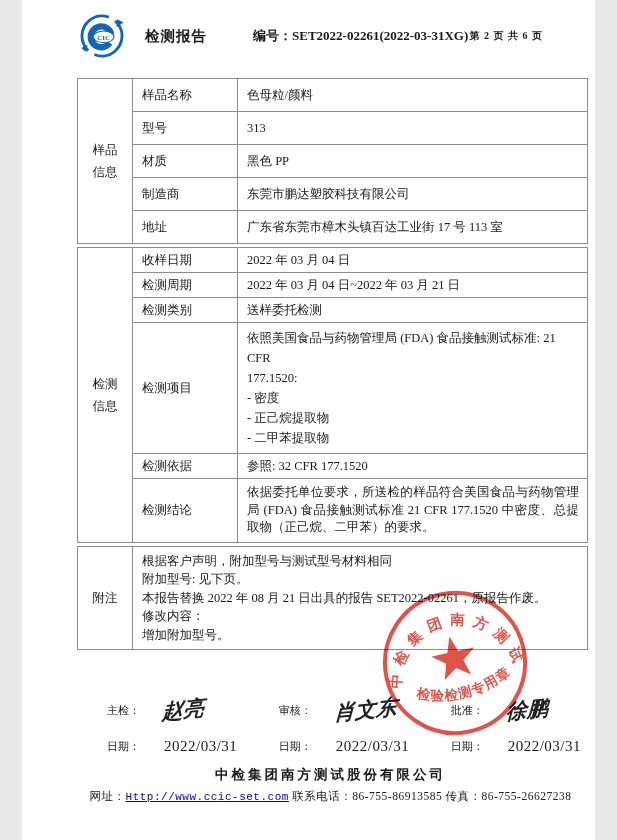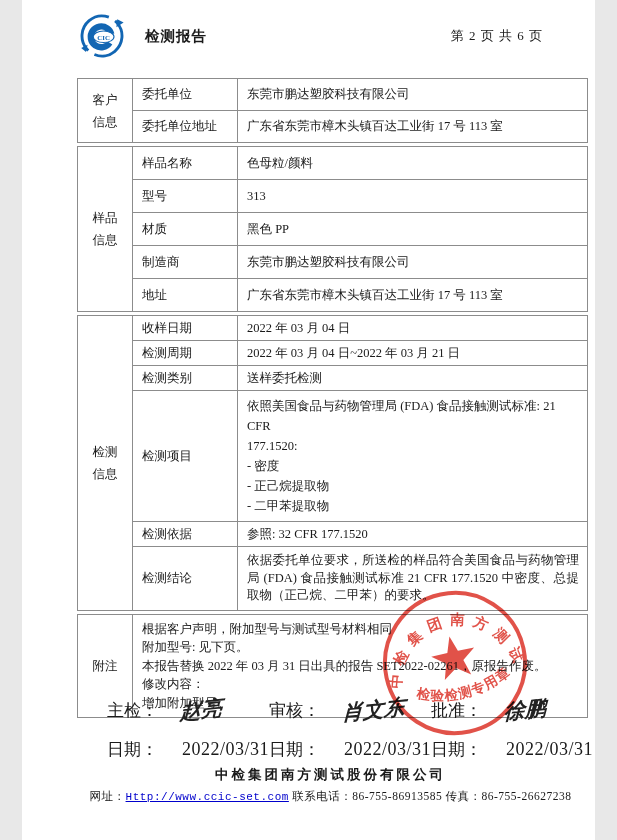--- a/index.html
+++ b/index.html
@@ -17,21 +17,21 @@
   .header {
     position:absolute; top:12px; left:55px; right:52px;
     display:flex; align-items:center;
   }
   .logo { width:50px; height:48px; flex:0 0 auto; }
   .hdr-title {
     font-weight:bold; font-size:14.5px; letter-spacing:1px;
     margin-left:18px;
   }
   .hdr-no { font-weight:bold; font-size:13px; margin-left:46px; white-space:nowrap; }
-  .hdr-page { font-weight:normal; font-size:13px; margin-left:auto; white-space:nowrap; letter-spacing:1px; }
+  .hdr-page { font-weight:bold; font-size:10px; margin-left:auto; white-space:nowrap; letter-spacing:1px; }
   
   .doc-tables { position:absolute; top:78px; left:55px; width:510px; }
   table { border-collapse:collapse; width:510px; table-layout:fixed; margin-bottom:3px; }
   td { border:1px solid #8c8c8c; font-size:12.5px; vertical-align:middle; }
   col.c1 { width:55px; } col.c2 { width:105px; } col.c3 { width:350px; }
   col.n2 { width:455px; }
   td.sec { text-align:center; line-height:22px; padding:0 13px; }
   td.lab { padding-left:9px; }
   td.val { padding-left:9px; padding-right:8px; }
   .t1 td { height:32px; }
@@ -44,27 +44,27 @@
   .t4 .line { line-height:18.5px; }
   
   .sign-area {
     position:absolute; top:690px; left:55px; width:510px;
     padding-left:30px; padding-right:6px;
     display:flex; justify-content:space-between;
   }
   .sig-col { display:flex; flex-direction:column; }
   .sig-line1 { display:flex; align-items:center; height:40px; }
   .sig-line2 { display:flex; align-items:center; margin-top:8px; }
-  .sig-label { font-size:17px; white-space:nowrap;text-align:right; }
+  .sig-label { font-size:11px; white-space:nowrap;text-align:right; }
   .sig-name {
     font-size:21px; font-weight:bold; font-style:italic;
     transform:rotate(-6deg) skewX(-8deg);
     margin-left:22px; white-space:nowrap; color:#222;
   }
-  .sig-date { font-size:18px; margin-left:24px; letter-spacing:.5px; }
+  .sig-date { font-size:15px; margin-left:24px; letter-spacing:.5px; }
   
   .stamp {
     position:absolute; left:358px; top:588px;
     width:150px; height:150px;
     mix-blend-mode:multiply; opacity:.88;
     z-index:5;
   }
   
   .footer { position:absolute; top:766px; left:0; width:617px; text-align:center; }
   .ftr-company { font-weight:bold; font-size:13.5px; letter-spacing:3px; }
@@ -85,43 +85,26 @@
       <svg viewBox="0 0 60 60" width="50" height="48">
         <circle cx="30" cy="30" r="25" fill="none" stroke="#1266b3" stroke-width="3.6" stroke-dasharray="66 9 68 9" transform="rotate(-40 30 30)"></circle>
         <polygon points="49,9 57,13 48,19" fill="#1266b3"></polygon>
         <polygon points="10,50 4,45 12,41" fill="#1266b3"></polygon>
         <circle cx="29" cy="31" r="13" fill="none" stroke="#1266b3" stroke-width="8" stroke-dasharray="70 14" transform="rotate(35 29 31)"></circle>
         <ellipse cx="32" cy="31" rx="13" ry="7.2" fill="#ffffff" stroke="#1266b3" stroke-width="1.4"></ellipse>
         <text x="32" y="34.5" text-anchor="middle" font-size="8.5" font-weight="bold" fill="#1266b3" font-family="Liberation Serif, serif">CIC</text>
       </svg>
     </div>
     <span class="hdr-title">检测报告</span>
+    <span class="hdr-no"><span>编号：</span><span>SET2022-02261(2022-03-31XG)</span></span>
     <span class="hdr-page">第 2 页 共 6 页</span>
   </div>
 
   <div class="doc-tables">
 
-    <table class="t1">
-      <colgroup>
-          <col class="c1">
-          <col class="c2">
-          <col class="c3">
-        </colgroup>
-      <tbody>
-          <tr>
-        <td class="sec" rowspan="2">客户信息</td>
-        <td class="lab">委托单位</td>
-        <td class="val">东莞市鹏达塑胶科技有限公司</td>
-      </tr>
-      <tr>
-        <td class="lab">委托单位地址</td>
-        <td class="val">广东省东莞市樟木头镇百达工业街 17 号 113 室</td>
-      </tr>
-    </tbody>
-      </table>
 
     <table class="t2">
       <colgroup>
           <col class="c1">
           <col class="c2">
           <col class="c3">
         </colgroup>
       <tbody>
           <tr>
         <td class="sec" rowspan="5">样品信息</td>
@@ -192,21 +175,21 @@
       <colgroup>
           <col class="c1">
           <col class="n2">
         </colgroup>
       <tbody>
           <tr>
         <td class="sec">附注</td>
         <td class="notes">
           <div class="line">根据客户声明，附加型号与测试型号材料相同</div>
           <div class="line">附加型号: 见下页。</div>
-          <div class="line">本报告替换 2022 年 03 月 31 日出具的报告 SET2022-02261，原报告作废。</div>
+          <div class="line">本报告替换 2022 年 08 月 21 日出具的报告 SET2022-02261，原报告作废。</div>
           <div class="line">修改内容：</div>
           <div class="line">增加附加型号。</div>
         </td>
       </tr>
     </tbody>
       </table>
   </div>
 
   <svg class="stamp" viewBox="0 0 150 150">
     <g transform="rotate(-12 75 75)">

